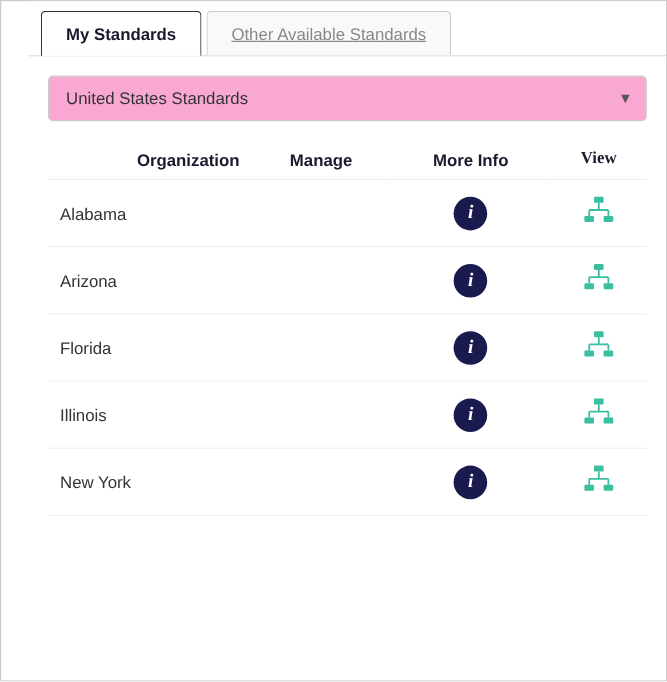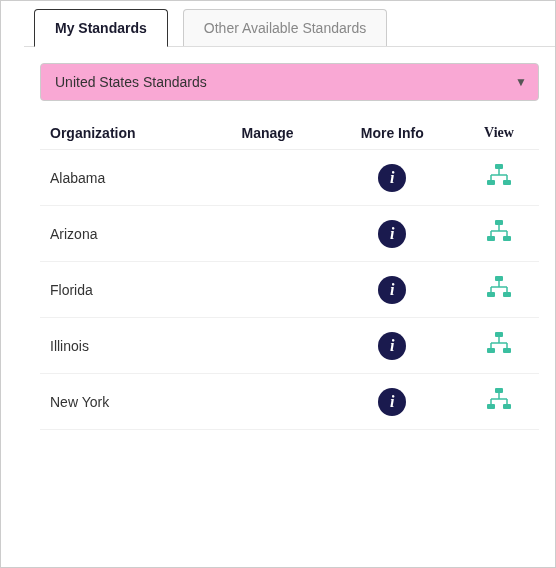--- a/index.html
+++ b/index.html
@@ -49,21 +49,22 @@
       font-weight: 600;
       color: #1a1a2e;
       margin-bottom: -1px;
       z-index: 1;
     }
 
     .tab.inactive {
       border-color: #ccc;
       color: #888;
       background: #f9f9f9;
-      margin-left: 15px;
+      margin-left: 4px;
+      text-decoration: underline;
     }
 
     
     .content {
       flex: 1;
       padding: 16px 16px 0 16px;
       overflow: hidden;
       display: flex;
       flex-direction: column;
     }
@@ -113,21 +114,21 @@
       background: #bbb;
       border-radius: 4px;
     }
 
     table {
       width: 100%;
       border-collapse: collapse;
     }
 
     thead tr th {
-      text-align: left;
+      text-align: right;
       padding: 8px 10px;
       font-size: 14px;
       font-weight: 700;
       color: #1a1a2e;
       border-bottom: 1px solid #eee;
     }
 
     thead tr th.col-manage { text-align: center; }
     thead tr th.col-info { text-align: center; }
     thead tr th.col-view { text-align: center; font-family: Liberation Serif, serif; }

